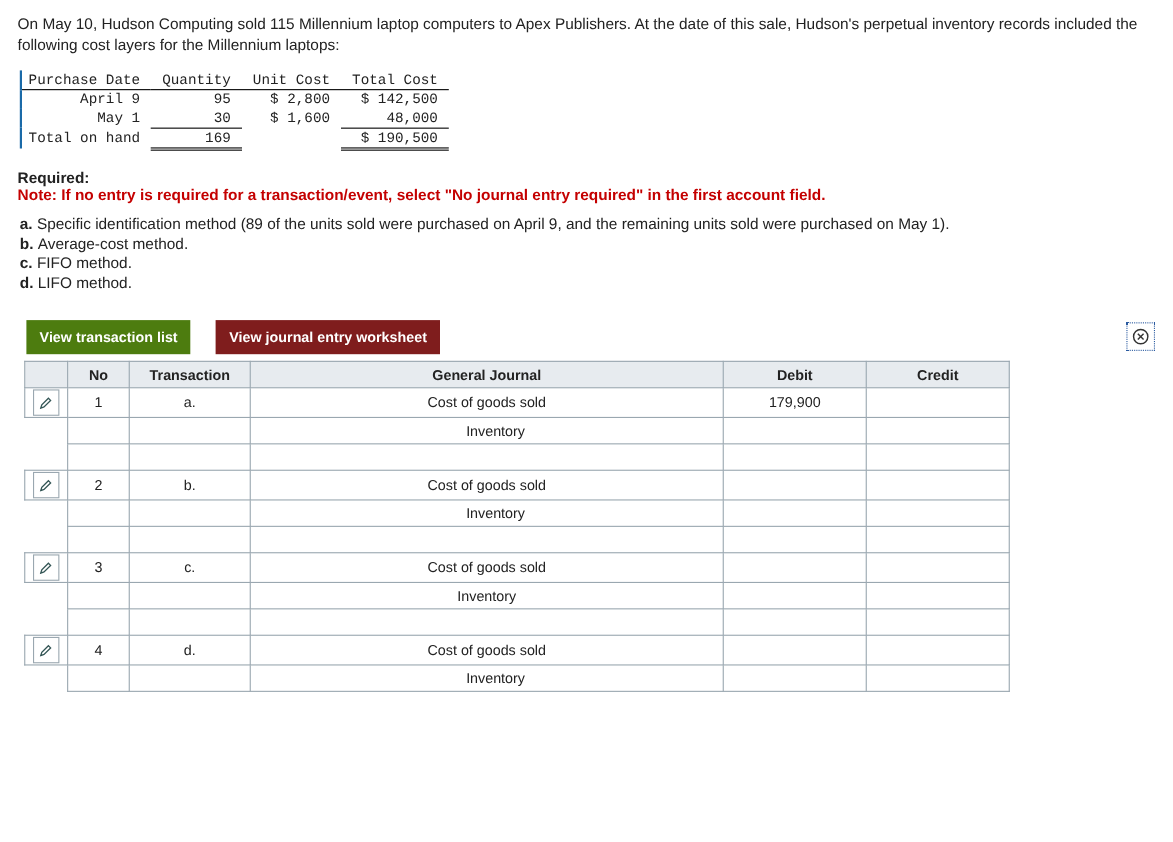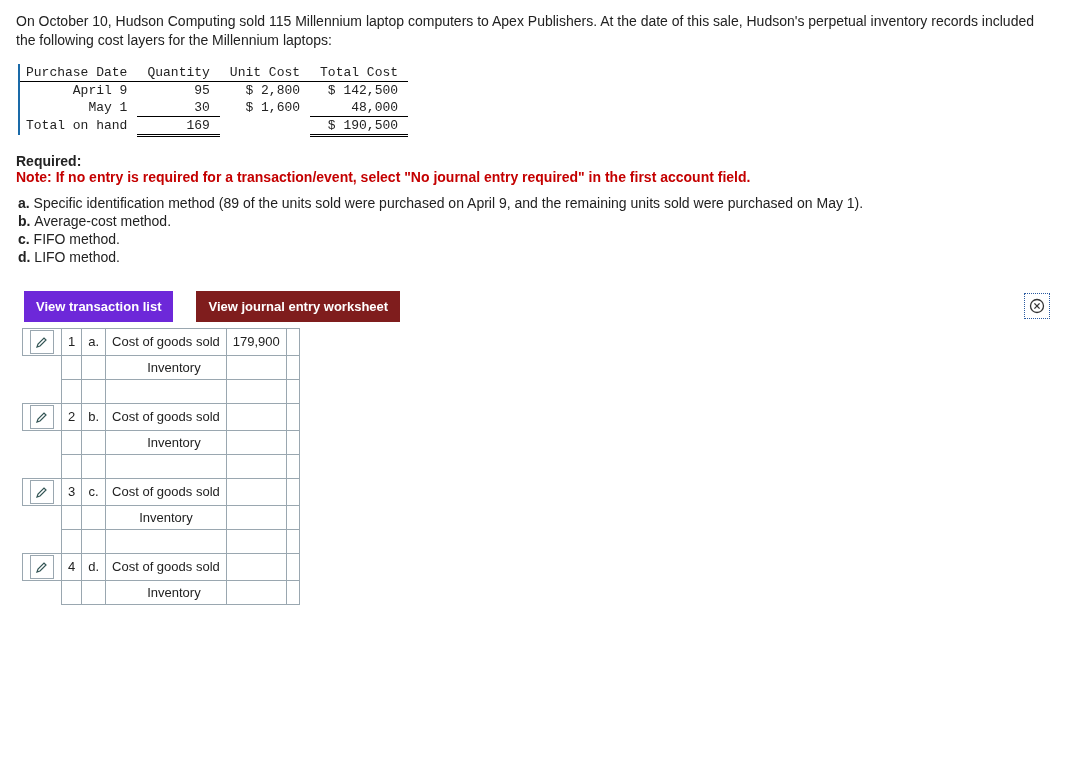--- a/index.html
+++ b/index.html
@@ -36,21 +36,21 @@
   
   ol.abcd { list-style: none; padding-left: 2px; margin:8px 0 0 0;}
   ol.abcd li { margin-bottom: 2px; }
   ol.abcd li .lbl { font-weight: bold; }
   
   .tab-bar { margin-top: 26px; margin-left: 8px; display:flex; align-items:center; gap:6px; position:relative;}
   .tab {
     display:inline-block; color:#fff; font-weight:bold; font-size:13px;
     padding: 8px 12px; cursor:pointer;
   }
-  .tab-active { background:#6d28d9; }
+  .tab-active { background:#4d7c0f; }
   .tab-inactive { background:#7f1d1d;margin-left:17px; }
   .close-btn {
     margin-left:auto; width:24px; height:24px; border:1px dotted #2a5aa0;
     display:flex; align-items:center; justify-content:center; cursor:pointer;
     color:#333;
   }
   .close-btn svg { display:block; }
   
   .journal-wrap { margin-top: 6px; margin-left: 6px;}
   table.journal {
@@ -82,21 +82,21 @@
   .edit-btn {
     width:22px; height:22px; border:1px solid #9aa7b0; background:#fff;
     display:flex; align-items:center; justify-content:center; cursor:pointer;
     margin:1px;
   }
   .edit-btn svg { display:block; }
 </style>
 </head>
 <body>
 
-<div class="intro-text">On October 10, Hudson Computing sold 115 Millennium laptop computers to Apex Publishers. At the date of this sale, Hudson's perpetual inventory records included the following cost layers for the Millennium laptops:</div>
+<div class="intro-text">On May 10, Hudson Computing sold 115 Millennium laptop computers to Apex Publishers. At the date of this sale, Hudson's perpetual inventory records included the following cost layers for the Millennium laptops:</div>
 
 <table class="cost-table">
   <tbody>
       <tr class="hdr sideline">
     <td class="left">Purchase Date</td>
     <td>Quantity</td>
     <td>Unit Cost</td>
     <td>Total Cost</td>
   </tr>
   <tr class="sideline">
@@ -140,20 +140,28 @@
       <circle cx="8" cy="8" r="6.5" fill="none" stroke="#333" stroke-width="1.3"></circle>
       <line x1="5.4" y1="5.4" x2="10.6" y2="10.6" stroke="#333" stroke-width="1.3"></line>
       <line x1="10.6" y1="5.4" x2="5.4" y2="10.6" stroke="#333" stroke-width="1.3"></line>
     </svg>
   </div>
 </div>
 
 <div class="journal-wrap">
 <table class="journal">
   <tbody>
+        <tr>
+    <th class="col-edit"></th>
+    <th class="col-no">No</th>
+    <th class="col-txn">Transaction</th>
+    <th class="col-gj">General Journal</th>
+    <th class="col-deb">Debit</th>
+    <th class="col-cred">Credit</th>
+  </tr>
 
   <tr>
     <td class="edit-cell">
             <div class="edit-btn">
       <svg width="12" height="12" viewBox="0 0 12 12">
                 <path d="M1 11 L2 8 L8 2 L10 4 L4 10 Z" fill="none" stroke="#355" stroke-width="1.2"></path>
               </svg>
     </div>
           </td>
     <td>1</td>

